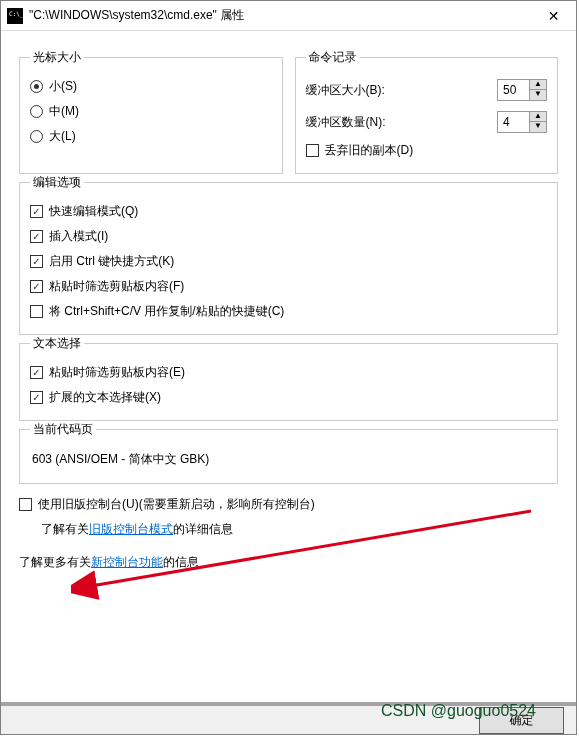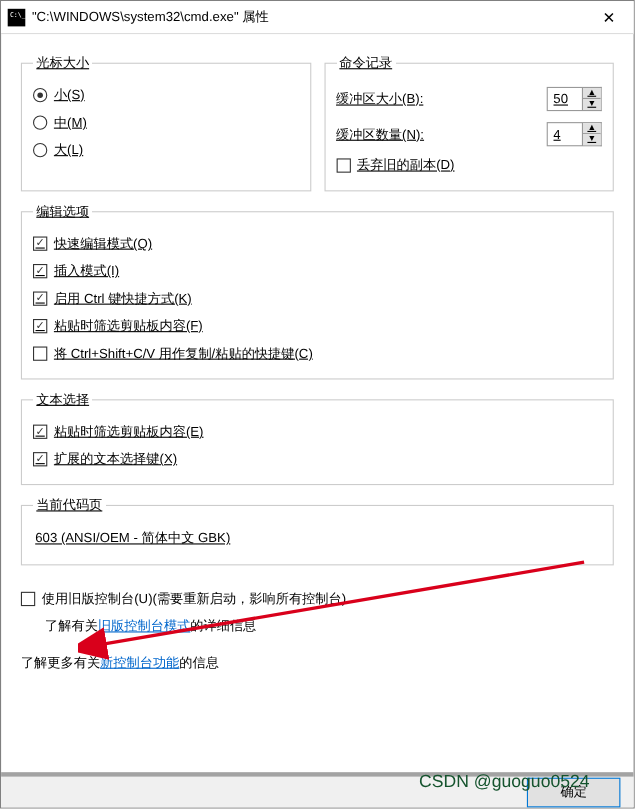--- a/index.html
+++ b/index.html
@@ -82,22 +82,20 @@
 }
 .tab:not(.active):first-child {
   border-left: 1px solid #ccc;
 }
 .content {
   padding: 18px 18px 0 18px;
 }
 fieldset {
   border: 1px solid #ccc;
   padding: 8px 10px 10px 10px;
-  margin-bottom: 10px;
-  text-decoration: underline;
 }
 legend {
   padding: 0 3px;
   font-size: 12px;
 }
 .row2 {
   display: flex;
   gap: 12px;
 }
 .row2 > fieldset { flex: 1; }

